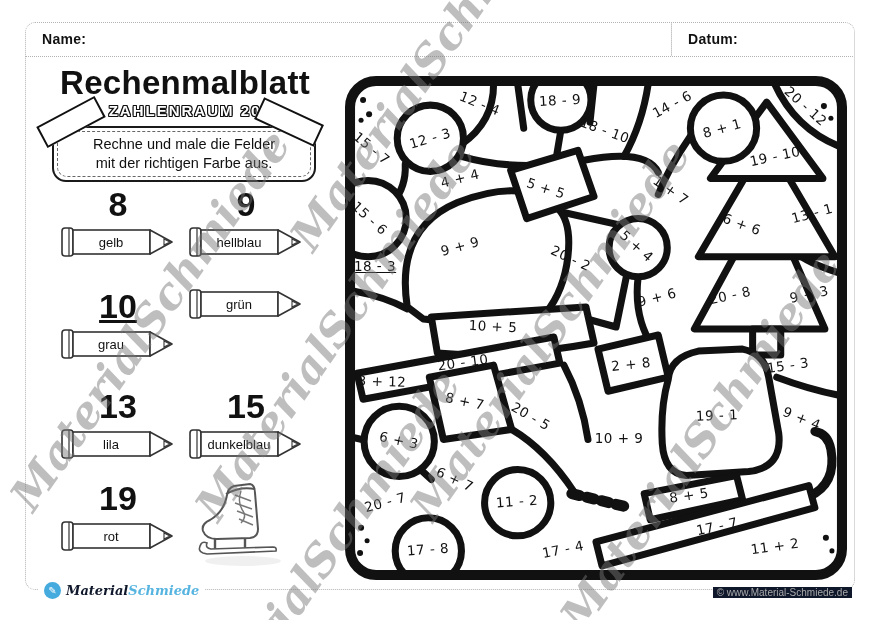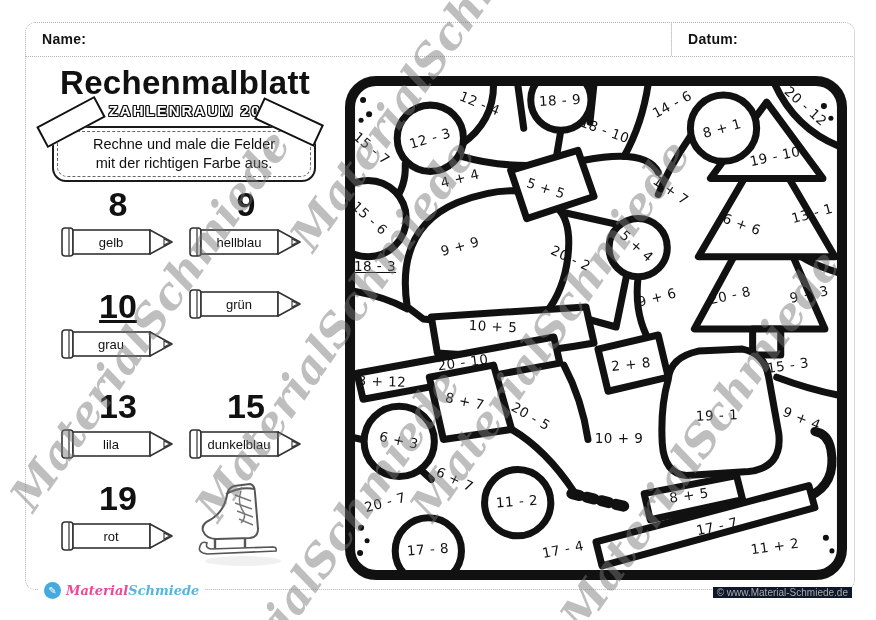--- a/index.html
+++ b/index.html
@@ -247,18 +247,18 @@
   <span class="wm" style="left:150px;top:320px;transform:translate(-50%,-50%) rotate(-55deg);">MaterialSchmiede</span>
   <span class="wm" style="left:335px;top:330px;transform:translate(-50%,-50%) rotate(-55deg);">MaterialSchmiede</span>
   <span class="wm" style="left:430px;top:60px;transform:translate(-50%,-50%) rotate(-55deg);">MaterialSchmiede</span>
   <span class="wm" style="left:550px;top:330px;transform:translate(-50%,-50%) rotate(-55deg);">MaterialSchmiede</span>
   <span class="wm" style="left:700px;top:440px;transform:translate(-50%,-50%) rotate(-55deg);">MaterialSchmiede</span>
   <span class="wm" style="left:320px;top:560px;transform:translate(-50%,-50%) rotate(-55deg);">MaterialSchmiede</span>
 
   <div class="footer-logo">
     <span class="logo-circle" style="background:#45aadd;">✎</span>
     <span class="logo-text">
-      <span style="color:#ec4899;">Material</span><span style="color:#56b4e0;">Schmiede</span>
+      <span style="color:#0f172a;">Material</span><span style="color:#56b4e0;">Schmiede</span>
     </span>
   </div>
   <div class="copyright">© www.Material-Schmiede.de</div>
 
 </div>
 
 </body></html>

